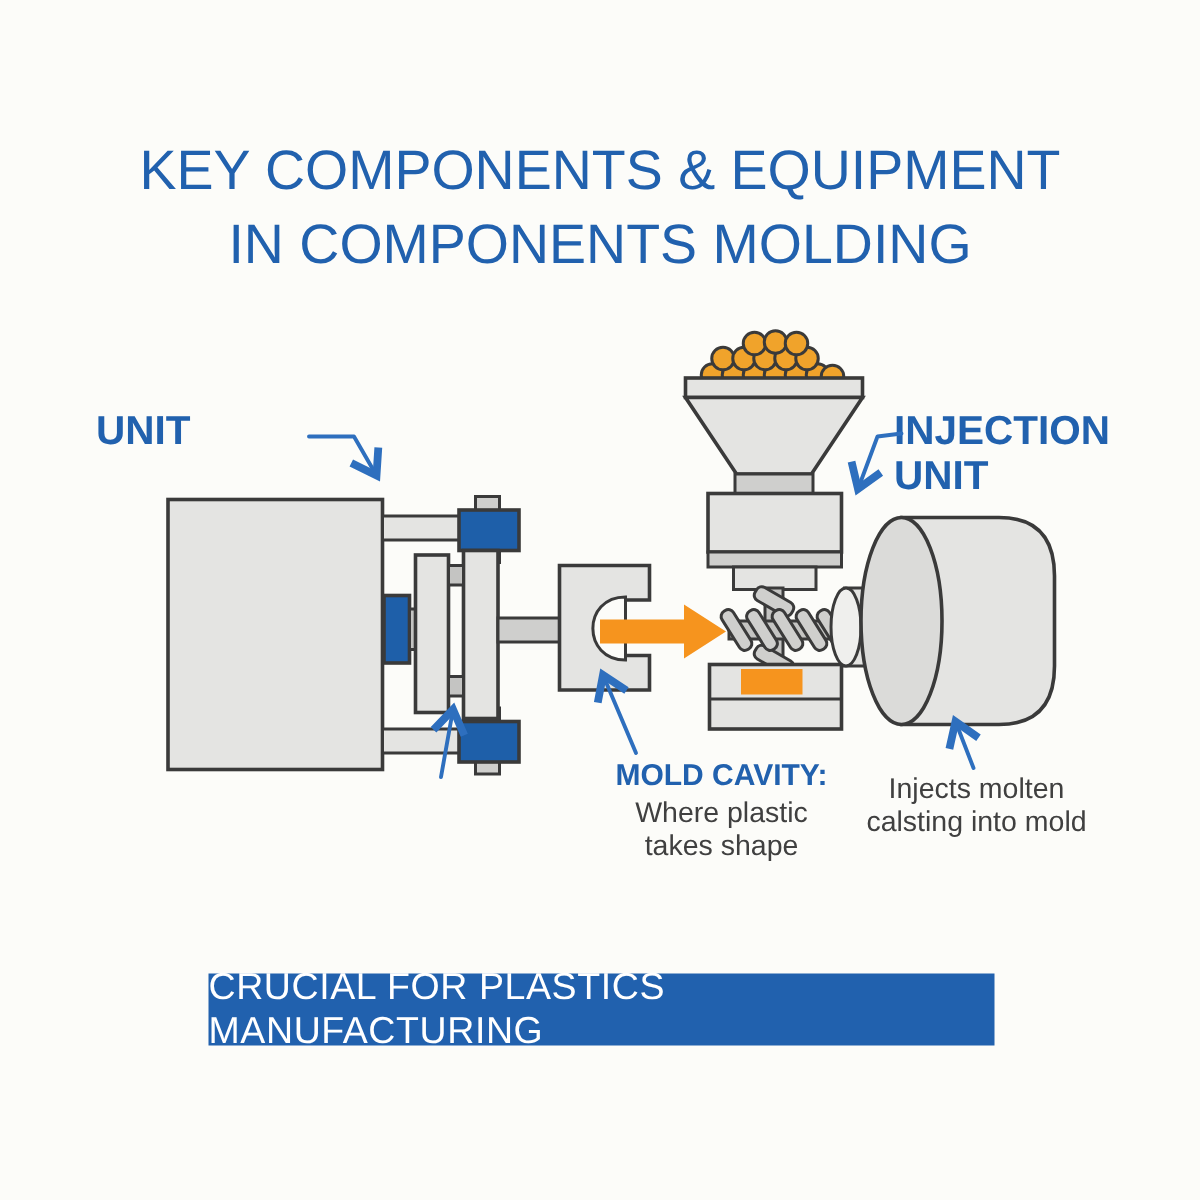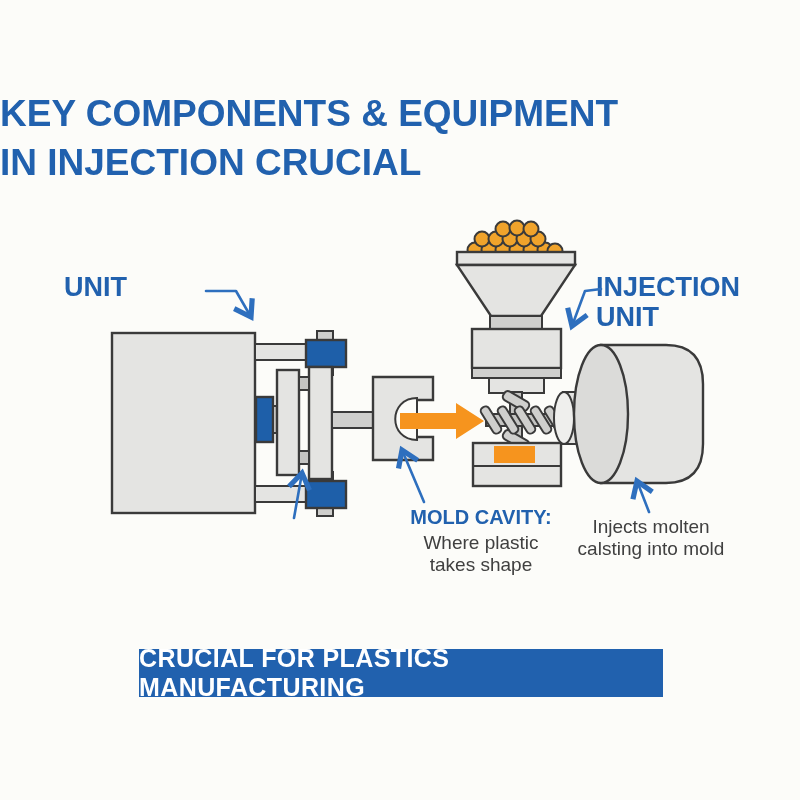--- a/index.html
+++ b/index.html
@@ -5,22 +5,23 @@
   html,body{margin:0;padding:0;}
   .page{
     position:relative;
     width:800px;height:800px;
     background:var(--background,#fcfcf9);
     font-family:"Liberation Sans",sans-serif;
     overflow:hidden;
   }
   .title{
     position:absolute;top:90px;left:0;width:800px;
+    text-align:center;
     color:var(--accent-blue,#2161ae);
-    font-size:37px;font-weight:700;line-height:1.32;letter-spacing:0px;
+    font-size:37px;font-weight:400;line-height:1.32;letter-spacing:0px;
   }
   .unit-label{
     position:absolute;
     color:var(--accent-blue,#2161ae);
     font-size:27px;font-weight:700;line-height:1.12;letter-spacing:0px;
   }
   .label-clamping{left:64px;top:272px;text-align:left;}
   .label-injection{right:60px;top:272px;}
   .caption{
     position:absolute;
@@ -33,21 +34,21 @@
   .mold-label-strong{
     color:var(--accent-blue,#2161ae);
     font-weight:700;font-size:20px;
     display:block;margin-bottom:2px;
   }
   .banner{
     position:absolute;left:139px;top:649px;width:524px;height:48px;
     background:var(--accent-blue,#2161ae);
     color:#ffffff;
     display:flex;align-items:center;justify-content:center;
-    font-size:25px;font-weight:700;letter-spacing:0.4px;
+    font-size:25px;font-weight:400;letter-spacing:0.4px;
     box-sizing:border-box;
   }
   .diagram-svg{position:absolute;left:0;top:0;}
   
   .m{stroke:var(--outline,#3a3a3a);stroke-width:2.4;}
   .thin{stroke-width:2;}
   .f-gray{fill:var(--machine-gray,#e4e4e2);}
   .f-mid{fill:var(--machine-gray-mid,#cfcfcd);}
   .f-dark{fill:var(--machine-gray-dark,#c4c4c2);}
   .f-lite{fill:#efefed;}
@@ -58,21 +59,21 @@
   .orange-solid{fill:var(--orange,#f6941e);stroke:none;}
   .blue-line{stroke:#2e6fbe;stroke-width:2.6;fill:none;stroke-linecap:round;stroke-linejoin:round;}
 </style>
 </head>
 <body>
 
 <div class="page">
 
   <div class="title">
     <div>KEY COMPONENTS &amp; EQUIPMENT</div>
-    <div>IN INJECTION CRUCIAL</div>
+    <div>IN COMPONENTS MOLDING</div>
   </div>
 
   <div class="unit-label label-clamping">
     <div>UNIT</div>
   </div>
   <div class="unit-label label-injection">
     <div>INJECTION</div>
     <div>UNIT</div>
   </div>
 

